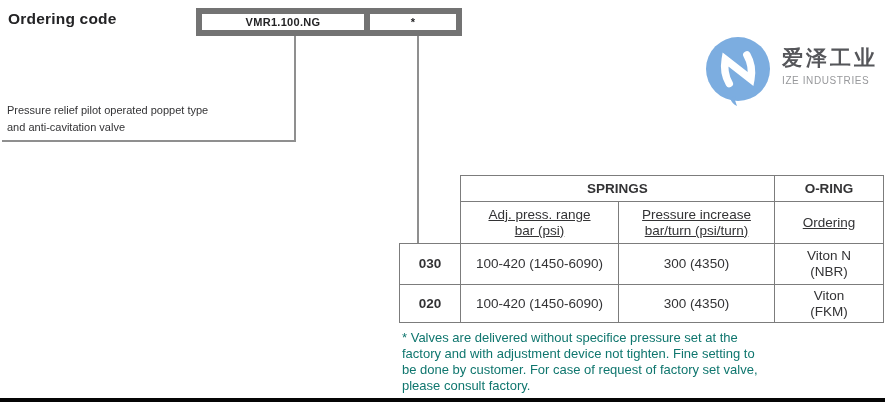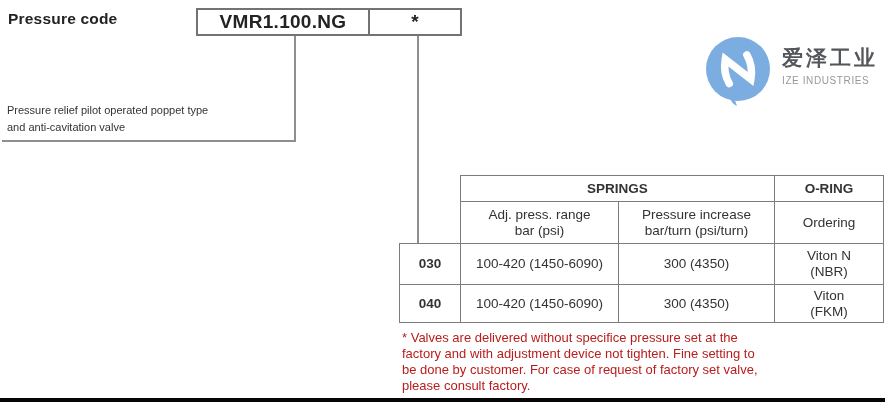--- a/index.html
+++ b/index.html
@@ -12,23 +12,23 @@
 
   
   .page-title {
     position:absolute; left:8px; top:10px;
     font-size:15.5px; font-weight:bold; color:#232325; letter-spacing:.2px;
   }
 
   
   .code-boxes { position:absolute; left:196px; top:8px; display:flex; }
   .code-box {
-    box-sizing:border-box; border:2px solid #737373; background:#fff;
+    box-sizing:border-box; border:6px solid #737373; background:#fff;
     height:28px; display:flex; align-items:center; justify-content:center;
-    font-size:19px; font-weight:bold; color:#232325; letter-spacing:.3px;
+    font-size:11px; font-weight:bold; color:#232325; letter-spacing:.3px;
   }
   .code-box.model   { width:174px; }
   .code-box.variant { width:92px; border-left:none; }
 
   
   .vline { position:absolute; width:2px; background:#8f8f8f; }
   .vline.model   { left:294px; top:36px; height:106px; }
   .vline.variant { left:417px; top:36px; height:207px; }
   .hline { position:absolute; height:2px; background:#8f8f8f; }
   .hline.desc-underline { left:2px; top:140px; width:294px; }
@@ -53,37 +53,37 @@
   }
   table.spec td {
     box-sizing:border-box; border:1px solid #7c7c7c;
     text-align:center; vertical-align:middle;
     padding:1px 2px; line-height:16px; white-space:pre-line;
     background:#fff;
   }
   table.spec td.ghost { border:none; background:transparent; }
   table.spec td.bold  { font-weight:bold; }
   tr.r-group { height:26px; }
-  tr.r-sub   { height:42px; }
+  tr.r-sub   { height:42px;text-decoration:underline; }
   tr.r-020   { height:41px; }
   tr.r-030   { height:38px; }
 
   
   .footnote {
     position:absolute; left:402px; top:330px; width:480px;
-    font-size:13px; line-height:16px; color:#b91c1c; white-space:pre-line;
+    font-size:13px; line-height:16px; color:#0f766e; white-space:pre-line;
   }
 
   
   .bottom-rule { position:absolute; left:0; top:398px; width:885px; height:4px; background:#050505; }
 </style>
 </head>
 <body>
 
-<div class="page-title">Pressure code</div>
+<div class="page-title">Ordering code</div>
 
 <div class="code-boxes">
   <div class="code-box model">
     <span>VMR1.100.NG</span>
   </div>
   <div class="code-box variant">
     <span>*</span>
   </div>
 </div>
 
@@ -128,21 +128,21 @@
     <td>Ordering</td>
   </tr>
   <tr class="r-020">
     <td class="bold">030</td>
     <td>100-420 (1450-6090)</td>
     <td>300 (4350)</td>
     <td>Viton N
 (NBR)</td>
   </tr>
   <tr class="r-030">
-    <td class="bold">040</td>
+    <td class="bold">020</td>
     <td>100-420 (1450-6090)</td>
     <td>300 (4350)</td>
     <td>Viton
 (FKM)</td>
   </tr>
 </tbody>
   </table>
 
 <div class="footnote">* Valves are delivered without specifice pressure set at the
 factory and with adjustment device not tighten. Fine setting to

